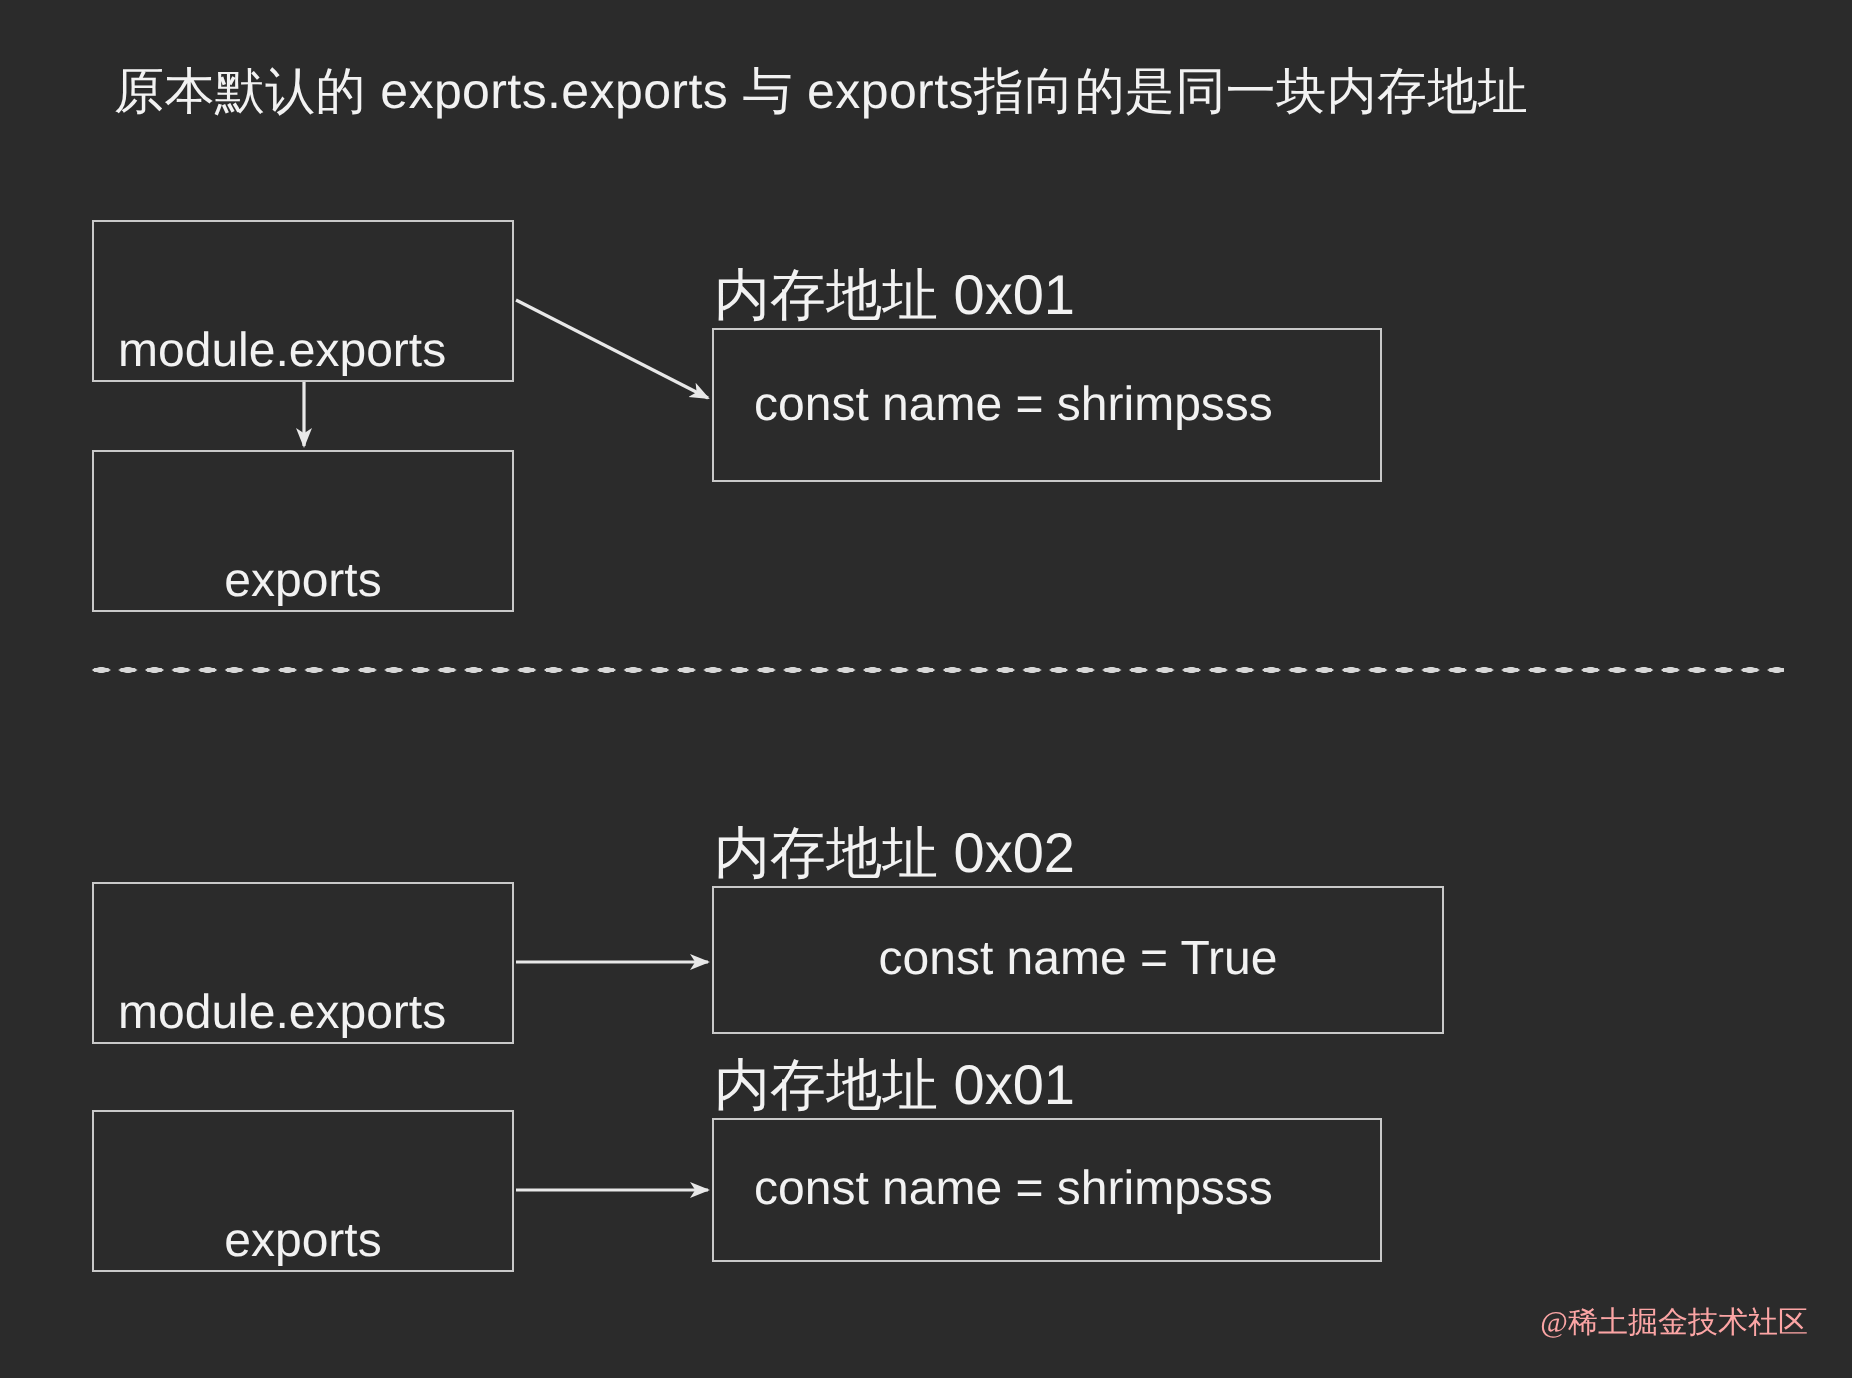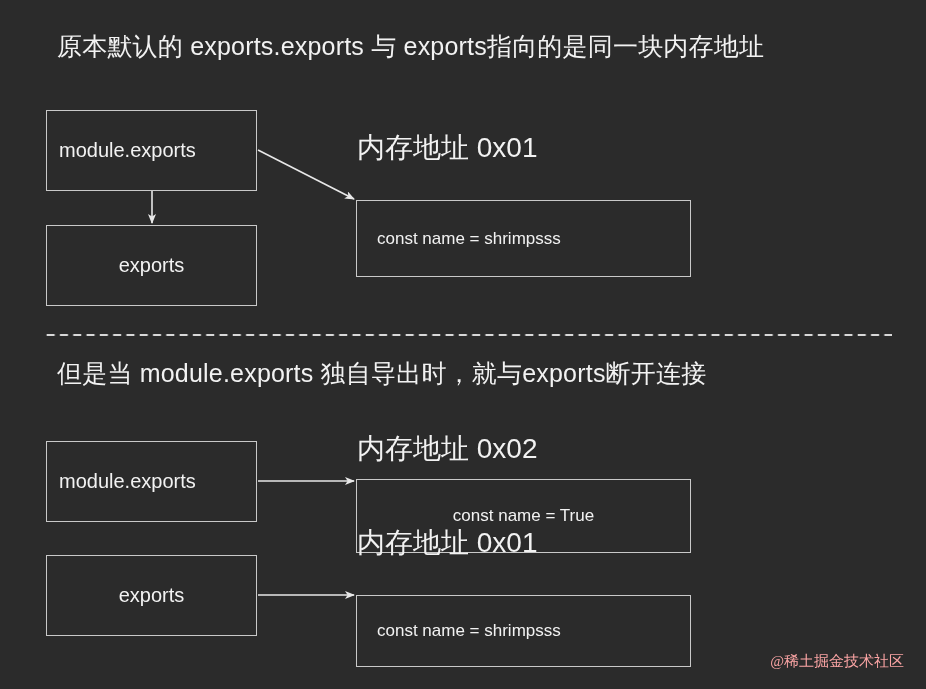--- a/index.html
+++ b/index.html
@@ -50,45 +50,45 @@
     display: flex;
     align-items: center;
     color: #f2f2f2;
     background: transparent;
   }
   .box span { display: block; }
 
   .box.center { justify-content: center; }
   .box.left   { justify-content: flex-start; }
 
-  .label-box { font-size: 20px; }
-  .mem-box   { font-size: 17px; margin-top: 36px; }
+  .label-box { font-size: 24px; align-items: flex-end; }
+  .mem-box   { font-size: 24px; }
   .mem-box.left span { padding-left: 20px; }
 
   
   #box-module-exports-1 { left: 46px;  top: 110px; width: 211px; height: 81px; }
   #box-exports-1        { left: 46px;  top: 225px; width: 211px; height: 81px; }
   #box-mem-1            { left: 356px; top: 164px; width: 335px; height: 77px; }
 
   
   #box-module-exports-2 { left: 46px;  top: 441px; width: 211px; height: 81px; }
   #box-exports-2        { left: 46px;  top: 555px; width: 211px; height: 81px; }
-  #box-mem-2            { left: 356px; top: 443px; width: 335px; height: 74px; }
+  #box-mem-2            { left: 356px; top: 443px; width: 366px; height: 74px; }
   #box-mem-3            { left: 356px; top: 559px; width: 335px; height: 72px; }
 
   
   .mem-caption {
     position: absolute;
     font-size: 28px;
     line-height: 27px;
     color: #f2f2f2;
     white-space: nowrap;
   }
   #cap-mem-1 { left: 357px; top: 134px; }
-  #cap-mem-2 { left: 357px; top: 435px; }
+  #cap-mem-2 { left: 357px; top: 413px; }
   #cap-mem-3 { left: 357px; top: 529px; }
 
   
   #arrows {
     position: absolute;
     left: 0; top: 0;
     width: 926px; height: 689px;
     pointer-events: none;
   }
 
@@ -119,21 +119,20 @@
   </div>
 
   <div id="cap-mem-1" class="mem-caption">内存地址 0x01</div>
 
   <div id="box-mem-1" class="box mem-box left">
     <span>const name = shrimpsss</span>
   </div>
 
   <div class="divider"></div>
 
-  <div id="title-2" class="section-title">但是当 module.exports 独自导出时，就与exports断开连接</div>
 
   <div id="box-module-exports-2" class="box label-box left">
     <span style="padding-left:12px;">module.exports</span>
   </div>
 
   <div id="box-exports-2" class="box label-box center">
     <span>exports</span>
   </div>
 
   <div id="cap-mem-2" class="mem-caption">内存地址 0x02</div>

